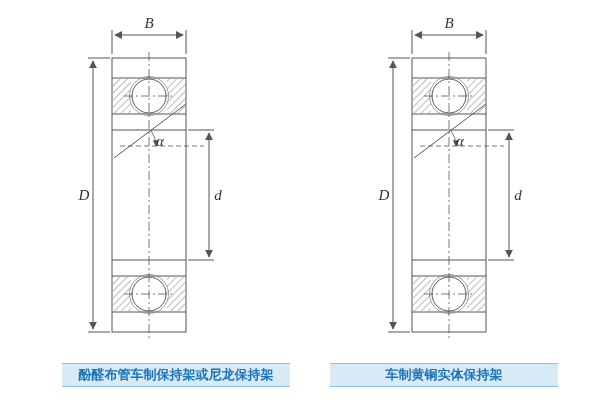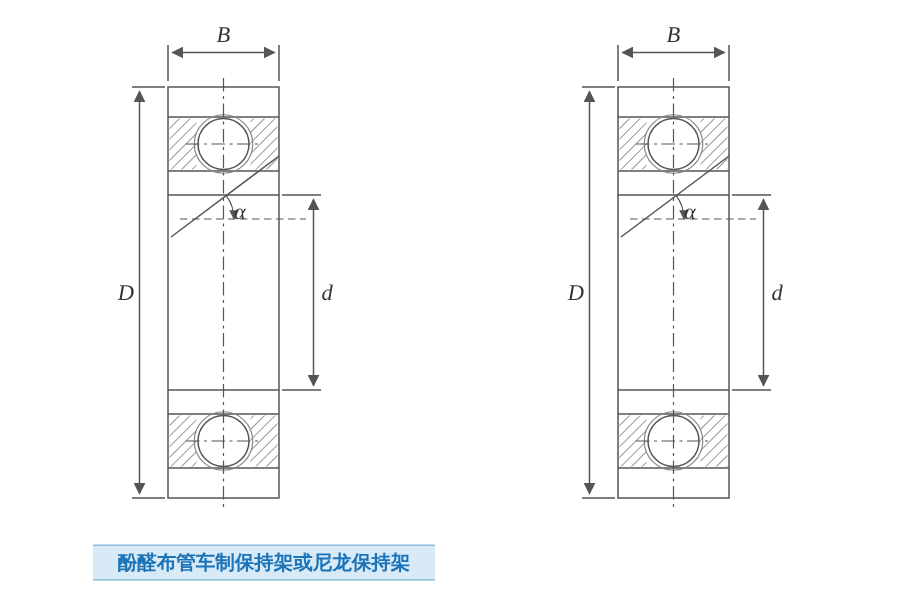--- a/index.html
+++ b/index.html
@@ -113,14 +113,15 @@
     <text class="dim-label" x="160" y="146" text-anchor="middle">α</text>
 
     <text class="dim-label" x="449" y="28" text-anchor="middle">B</text>
     <text class="dim-label" x="384" y="200" text-anchor="middle">D</text>
     <text class="dim-label" x="518" y="200" text-anchor="middle">d</text>
     <text class="dim-label" x="460" y="146" text-anchor="middle">α</text>
   </svg>
 
   <div class="caption caption-left">酚醛布管车制保持架或尼龙保持架</div>
 
+  <div class="caption caption-right">车制黄铜实体保持架</div>
 
 </div>
 
 </body></html>

